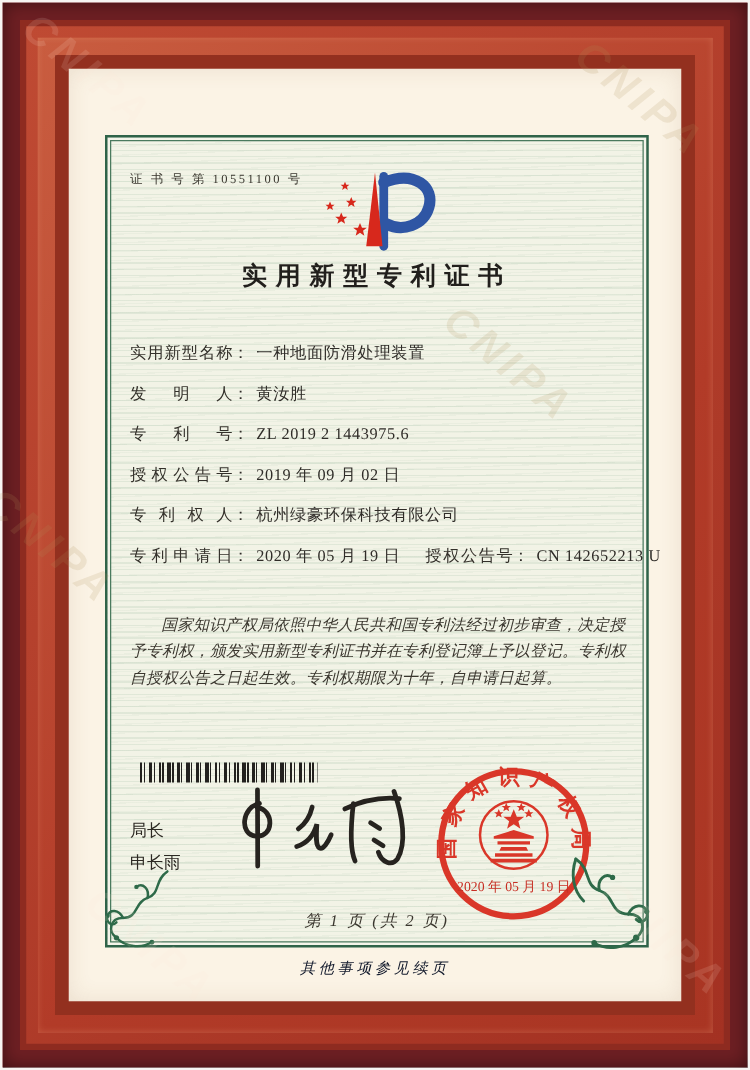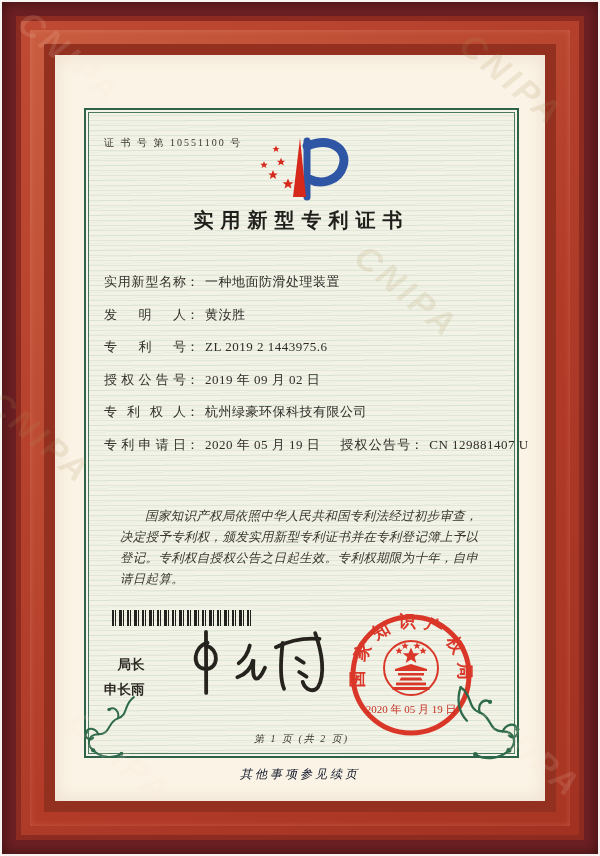--- a/index.html
+++ b/index.html
@@ -27,31 +27,31 @@
   .fields{left:18px;top:162px;right:14px;font-size:13px;}
   .frow{margin-bottom:12.5px;line-height:20px;white-space:nowrap;}
   .flabel{display:inline-block;width:82px;text-align:justify;text-align-last:justify;
           vertical-align:top;color:#33302a;}
   .fcolon{margin-right:6px;}
   .fvalue{letter-spacing:.5px;}
   .grp2{margin-left:20px;}
   .grp2 .flabel{width:70px;}
   .paras{left:18px;top:380px;right:16px;font-size:12.5px;line-height:21px;
          font-style:italic;color:#3a362e;}
-  .paras p{margin:16px;text-indent:2em;letter-spacing:.3px;}
+  .paras p{margin:0;text-indent:2em;letter-spacing:.3px;}
   .barcode{left:26px;top:500px;width:142px;height:16px;
     background:repeating-linear-gradient(90deg,
       #23211e 0 2px,rgba(0,0,0,0) 2px 3px,
       #23211e 3px 4px,rgba(0,0,0,0) 4px 7px,
       #23211e 7px 10px,rgba(0,0,0,0) 10px 11px,
       #23211e 11px 12px,rgba(0,0,0,0) 12px 15px);}
-  .director{left:18px;top:542px;font-size:13.5px;font-weight:700;line-height:25px;color:#2c2923;text-align:right;}
+  .director{left:18px;top:542px;font-size:13.5px;font-weight:400;line-height:25px;color:#2c2923;}
   .signature{left:95px;top:514px;}
   .seal{left:250px;top:490px;opacity:.92;}
-  .pagefoot{left:0;bottom:10px;width:100%;text-align:center;font-size:10px;
+  .pagefoot{left:0;bottom:10px;width:100%;text-align:center;font-size:13px;
             font-style:italic;letter-spacing:2px;color:#3a362e;}
   .flourish-bl{left:-7px;bottom:-9px;}
   .flourish-br{right:-9px;bottom:-11px;transform:scaleX(-1);}
   .continuation{left:0;top:766px;width:100%;text-align:center;font-size:12px;
                 font-style:italic;letter-spacing:3px;color:#0f172a;}
   
   .wm{position:absolute;font-family:"Liberation Sans","DejaVu Sans",sans-serif;
       font-size:34px;font-weight:bold;font-style:italic;letter-spacing:4px;
       color:rgba(176,140,88,.16);transform:rotate(40deg);pointer-events:none;z-index:9;}
   .wm.on-frame{color:rgba(255,235,215,.13);}
@@ -102,21 +102,21 @@
       <div class="frow">
         <span class="flabel">专利号</span><span class="fcolon">：</span><span class="fvalue">ZL 2019 2 1443975.6</span>
       </div>
       <div class="frow">
         <span class="flabel">授权公告号</span><span class="fcolon">：</span><span class="fvalue">2019 年 09 月 02 日</span>
       </div>
       <div class="frow">
         <span class="flabel">专利权人</span><span class="fcolon">：</span><span class="fvalue">杭州绿豪环保科技有限公司</span>
       </div>
       <div class="frow">
-        <span><span class="flabel">专利申请日</span><span class="fcolon">：</span><span class="fvalue">2020 年 05 月 19 日</span></span><span class="grp2"><span class="flabel">授权公告号</span><span class="fcolon">：</span><span class="fvalue">CN 129881407 U</span></span>
+        <span><span class="flabel">专利申请日</span><span class="fcolon">：</span><span class="fvalue">2020 年 05 月 19 日</span></span><span class="grp2"><span class="flabel">授权公告号</span><span class="fcolon">：</span><span class="fvalue">CN 142652213 U</span></span>
       </div>
     </div>
 
     <div class="abs paras">
       <p>国家知识产权局依照中华人民共和国专利法经过初步审查，决定授予专利权，颁发实用新型专利证书并在专利登记簿上予以登记。专利权自授权公告之日起生效。专利权期限为十年，自申请日起算。</p>
     </div>
 
     <div class="abs barcode"></div>
 
     <div class="abs director">

